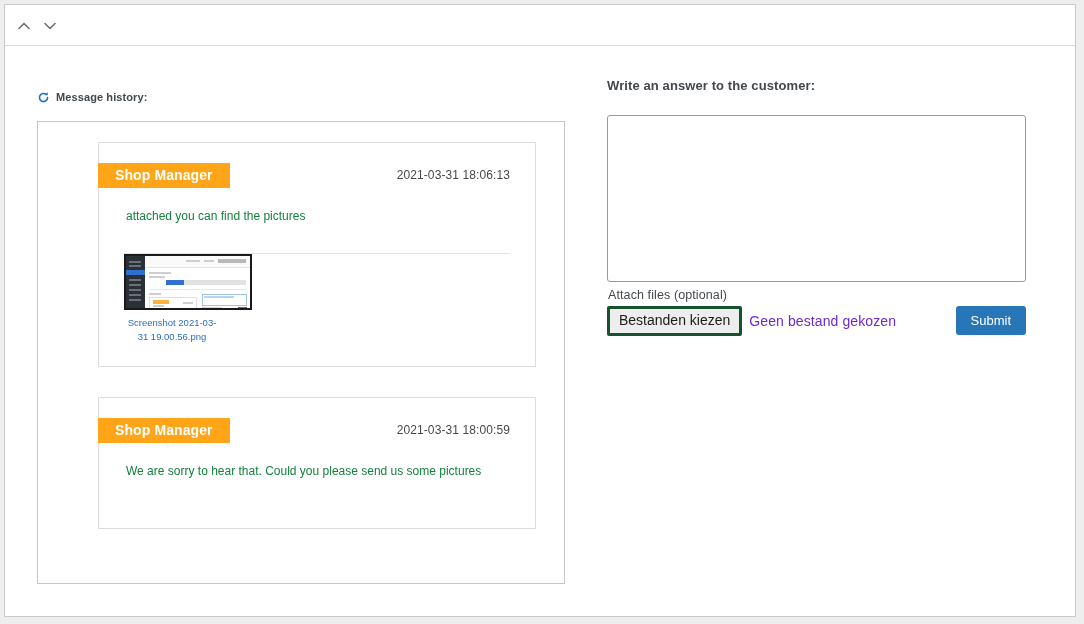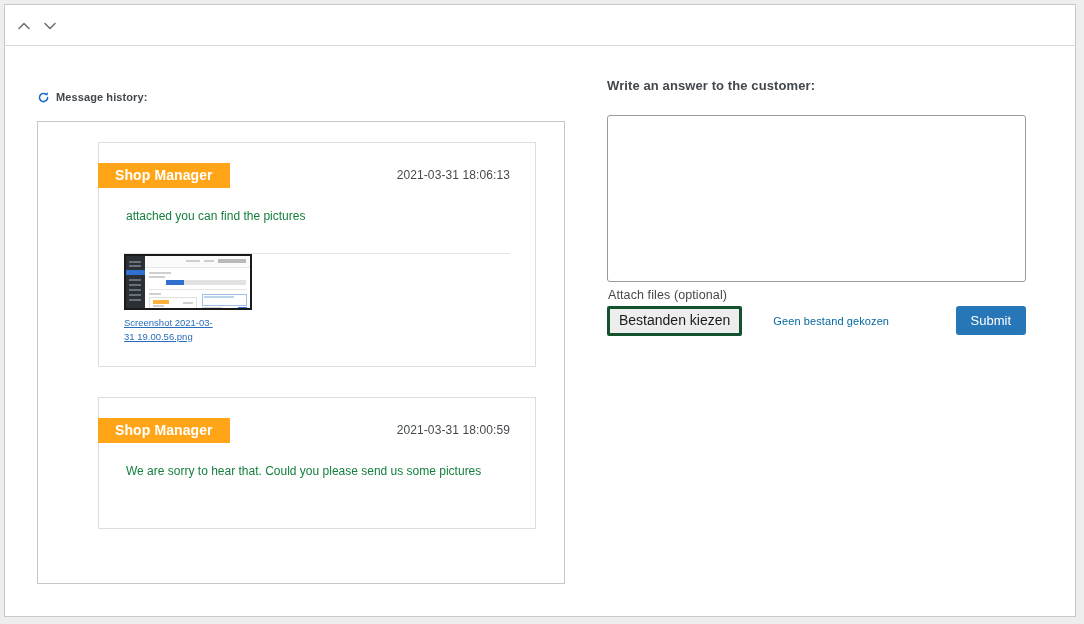--- a/index.html
+++ b/index.html
@@ -189,24 +189,24 @@
     position: absolute;
     background: #ffb13d;
   }
 
   .attach-link {
     display: block;
     margin-top: 6px;
     font-size: 9.5px;
     line-height: 1.45;
     color: #2a6ebb;
-    text-decoration: underline;
     width: 96px;
     word-break: break-word;
     cursor: pointer;
+    text-align: center;
   }
 
   
   .right-col {
     position: absolute;
     left: 602px;
     top: 32px;
     width: 420px;
   }
   .answer-label {
@@ -249,24 +249,23 @@
     background: #ededed;
     color: #1a1a1a;
     font-family: "Liberation Sans", sans-serif;
     font-size: 14px;
     padding: 3px 9px 4px 9px;
     line-height: 1.2;
     border-radius: 2px;
     cursor: pointer;
   }
   .file-status {
-    font-size: 11px;
-    color: #0369a1;
-    letter-spacing: .1px;
-    margin-left: 24px;
+    font-size: 14px;
+    color: #6d28d9;
+    letter-spacing: .1px;
   }
   .submit-btn {
     position: absolute;
     right: 1px;
     top: 0;
     background: #2676b8;
     color: #ffffff;
     border: none;
     border-radius: 3px;
     font-family: "Liberation Sans", sans-serif;

